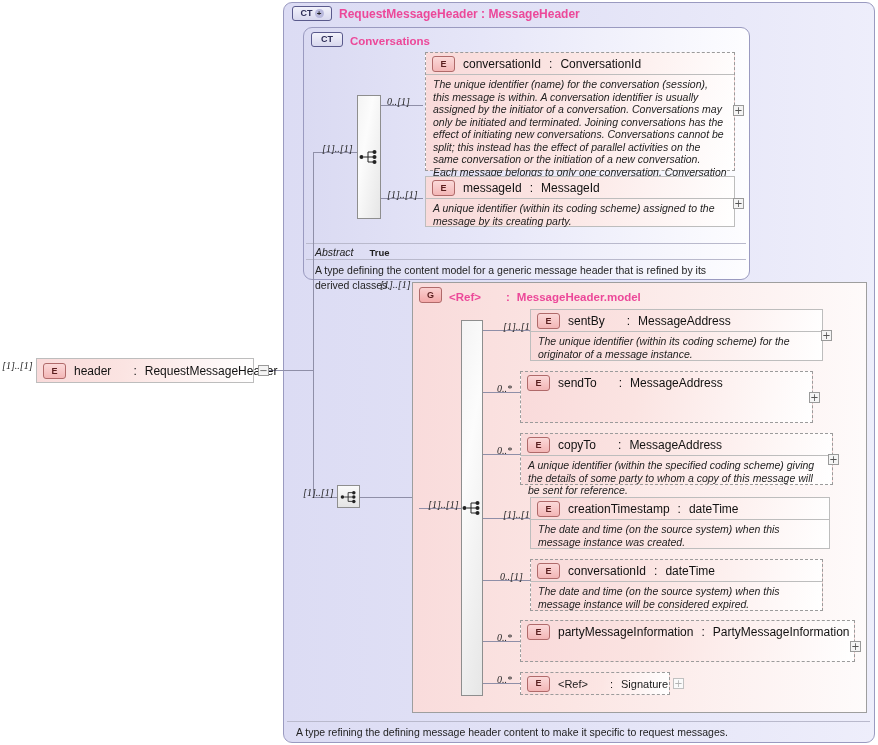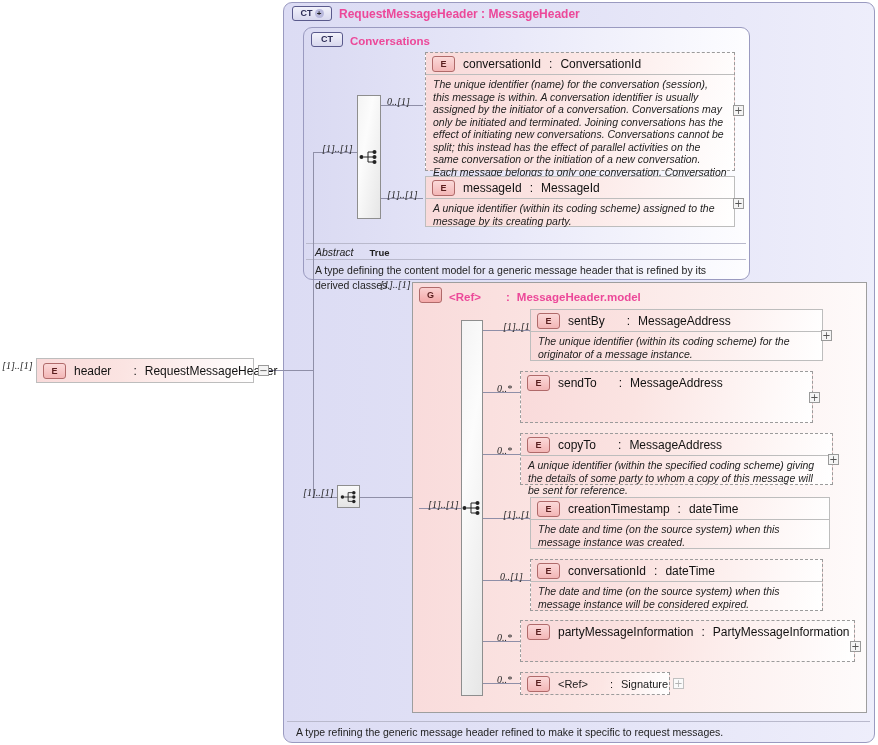--- a/index.html
+++ b/index.html
@@ -118,21 +118,21 @@
 
 <div class="abs boxhdr" style="left:292px;top:6px;">
   <span class="tag ctplus">
     <span>CT</span>
     <span style="margin-left:2px;display:inline-flex;align-items:center;justify-content:center;width:9px;height:9px;border-radius:50%;background:#b9b9dd;color:#222;font-size:8px;line-height:8px;">+</span>
   </span>
   <span class="ttl">RequestMessageHeader : MessageHeader</span>
 </div>
 
 <div class="abs rowline" style="left:287px;top:721px;width:583px;"></div>
-<div class="abs doc" style="left:287px;top:722px;width:583px;">A type refining the generic message header refined to make it specific to request messages.</div>
+<div class="abs doc" style="left:287px;top:722px;width:583px;">A type refining the defining message header content to make it specific to request messages.</div>
 
 <div class="abs ct-inner"></div>
 <div class="abs boxhdr" style="left:311px;top:32px;">
   <span class="tag ct">CT</span>
   <span class="ttl sm">Conversations</span>
 </div>
 
 <div class="abs rowline" style="left:306px;top:243px;width:440px;"></div>
 <div class="abs abstract" style="left:306px;top:244px;width:440px;">
   <span class="k">Abstract</span>

